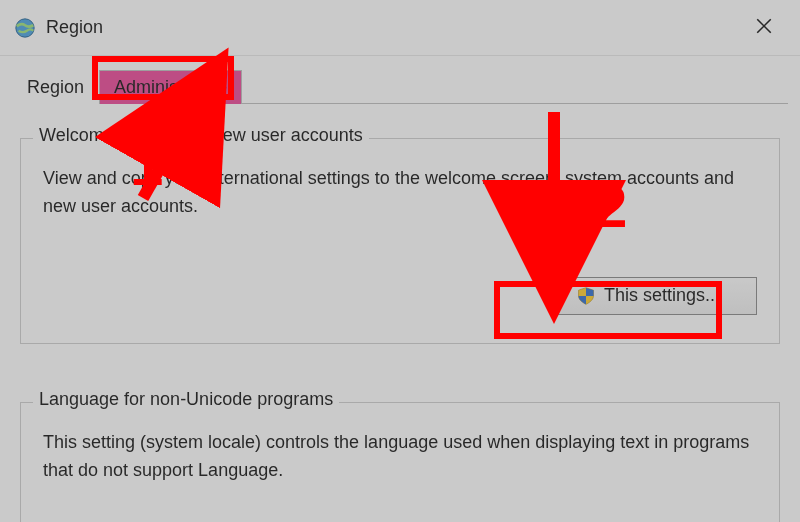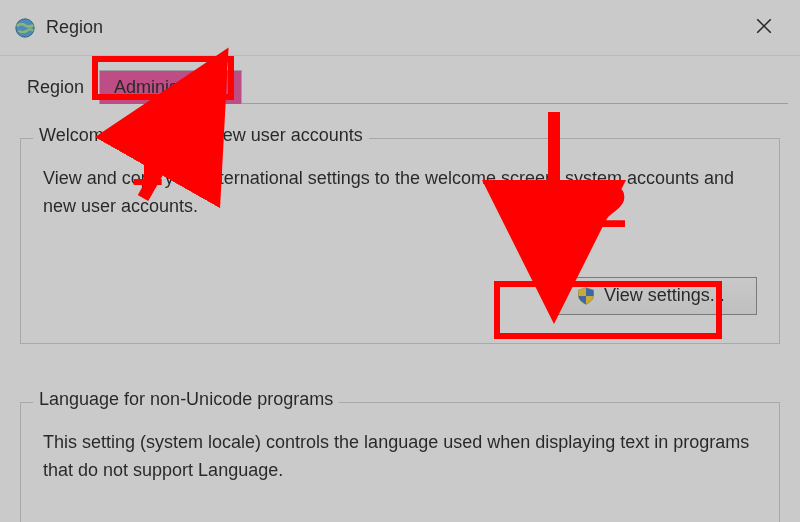--- a/index.html
+++ b/index.html
@@ -158,21 +158,21 @@
       <p>View and copy your international settings to the welcome screen, system accounts and new user accounts.</p>
       <div class="button-row">
         <button class="win-button">
           <span class="shield-icon">
             <svg viewBox="0 0 24 24" width="20" height="20">
               <path d="M12 2 L21 5 V12 C21 18 12 22 12 22 C12 22 3 18 3 12 V5 Z" fill="#ffcf2b" stroke="#aa7a00" stroke-width="0.6"></path>
               <path d="M12 2 L21 5 V12 L12 12 Z" fill="#2f6fd0"></path>
               <path d="M12 12 L12 22 C12 22 3 18 3 12 L12 12 Z" fill="#2f6fd0"></path>
             </svg>
           </span>
-          <span>View settings...</span>
+          <span>This settings...</span>
         </button>
       </div>
     </div>
 
     <div class="groupbox second">
       <div class="groupbox-title">Language for non-Unicode programs</div>
       <p>This setting (system locale) controls the language used when displaying text in programs that do not support Language.</p>
     </div>
 
   </div>

